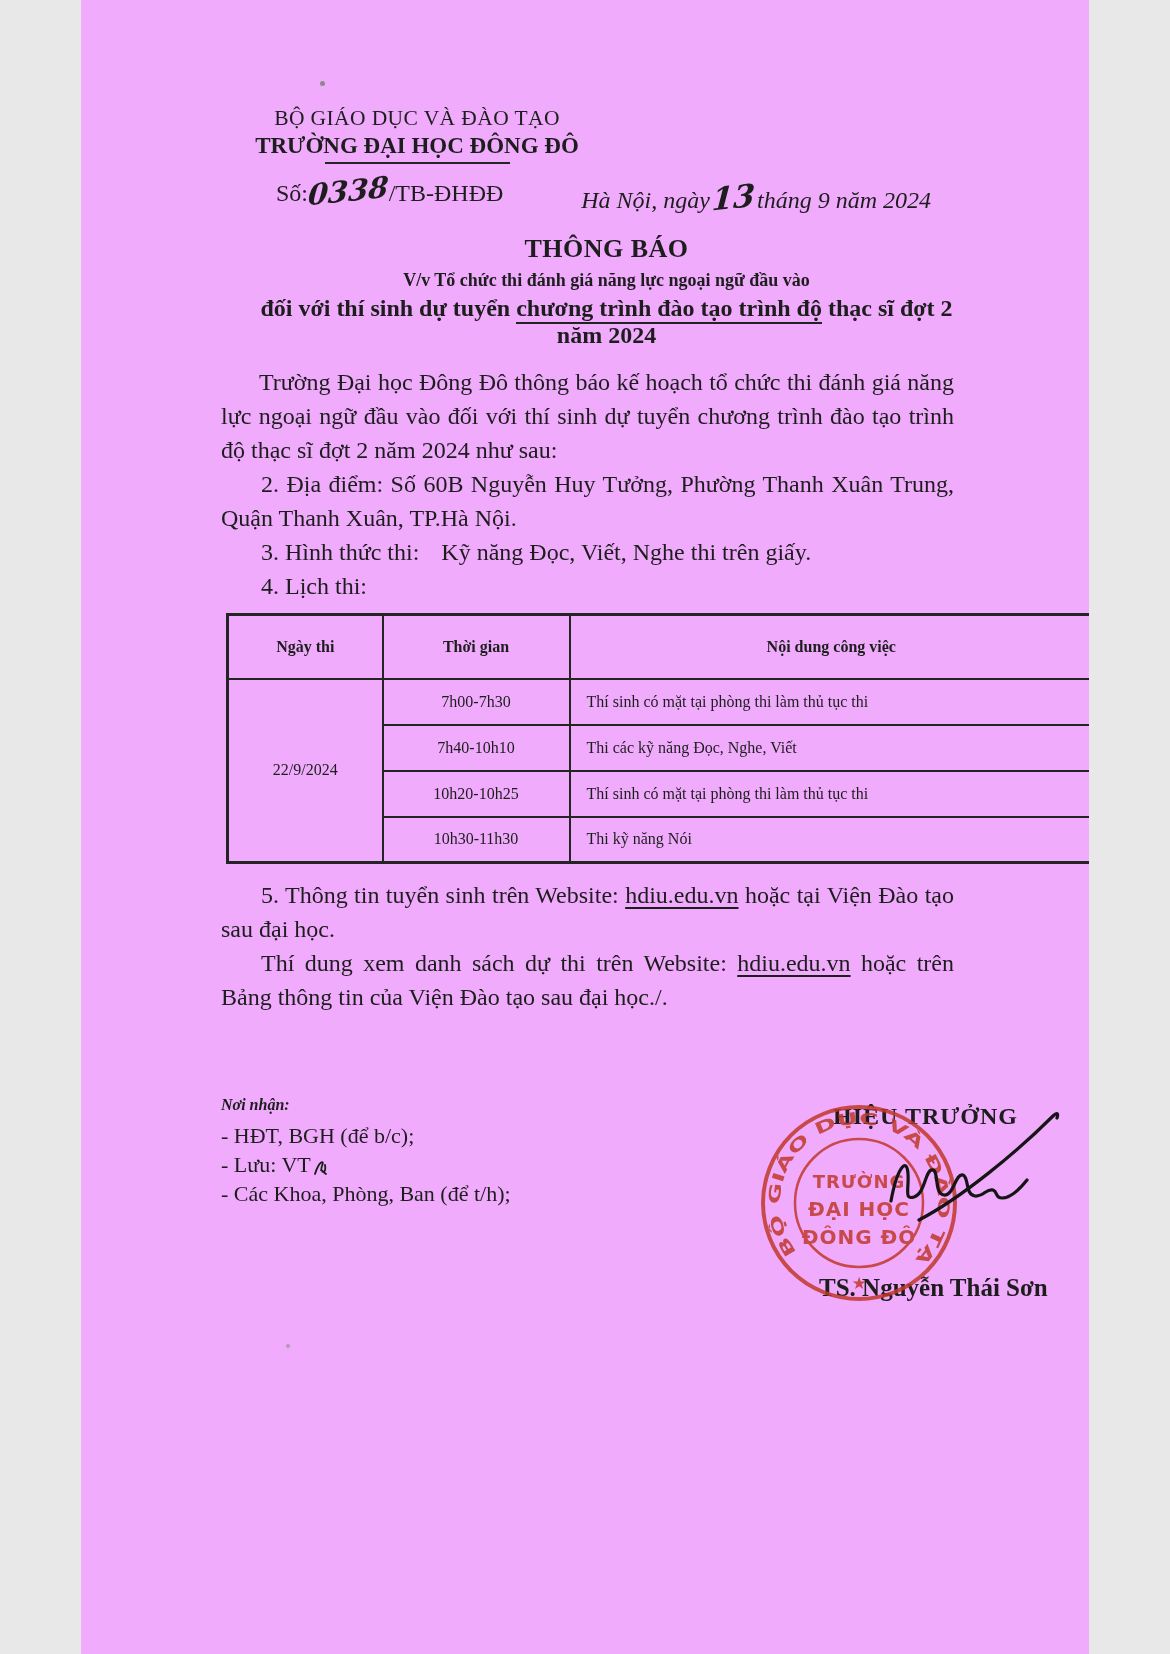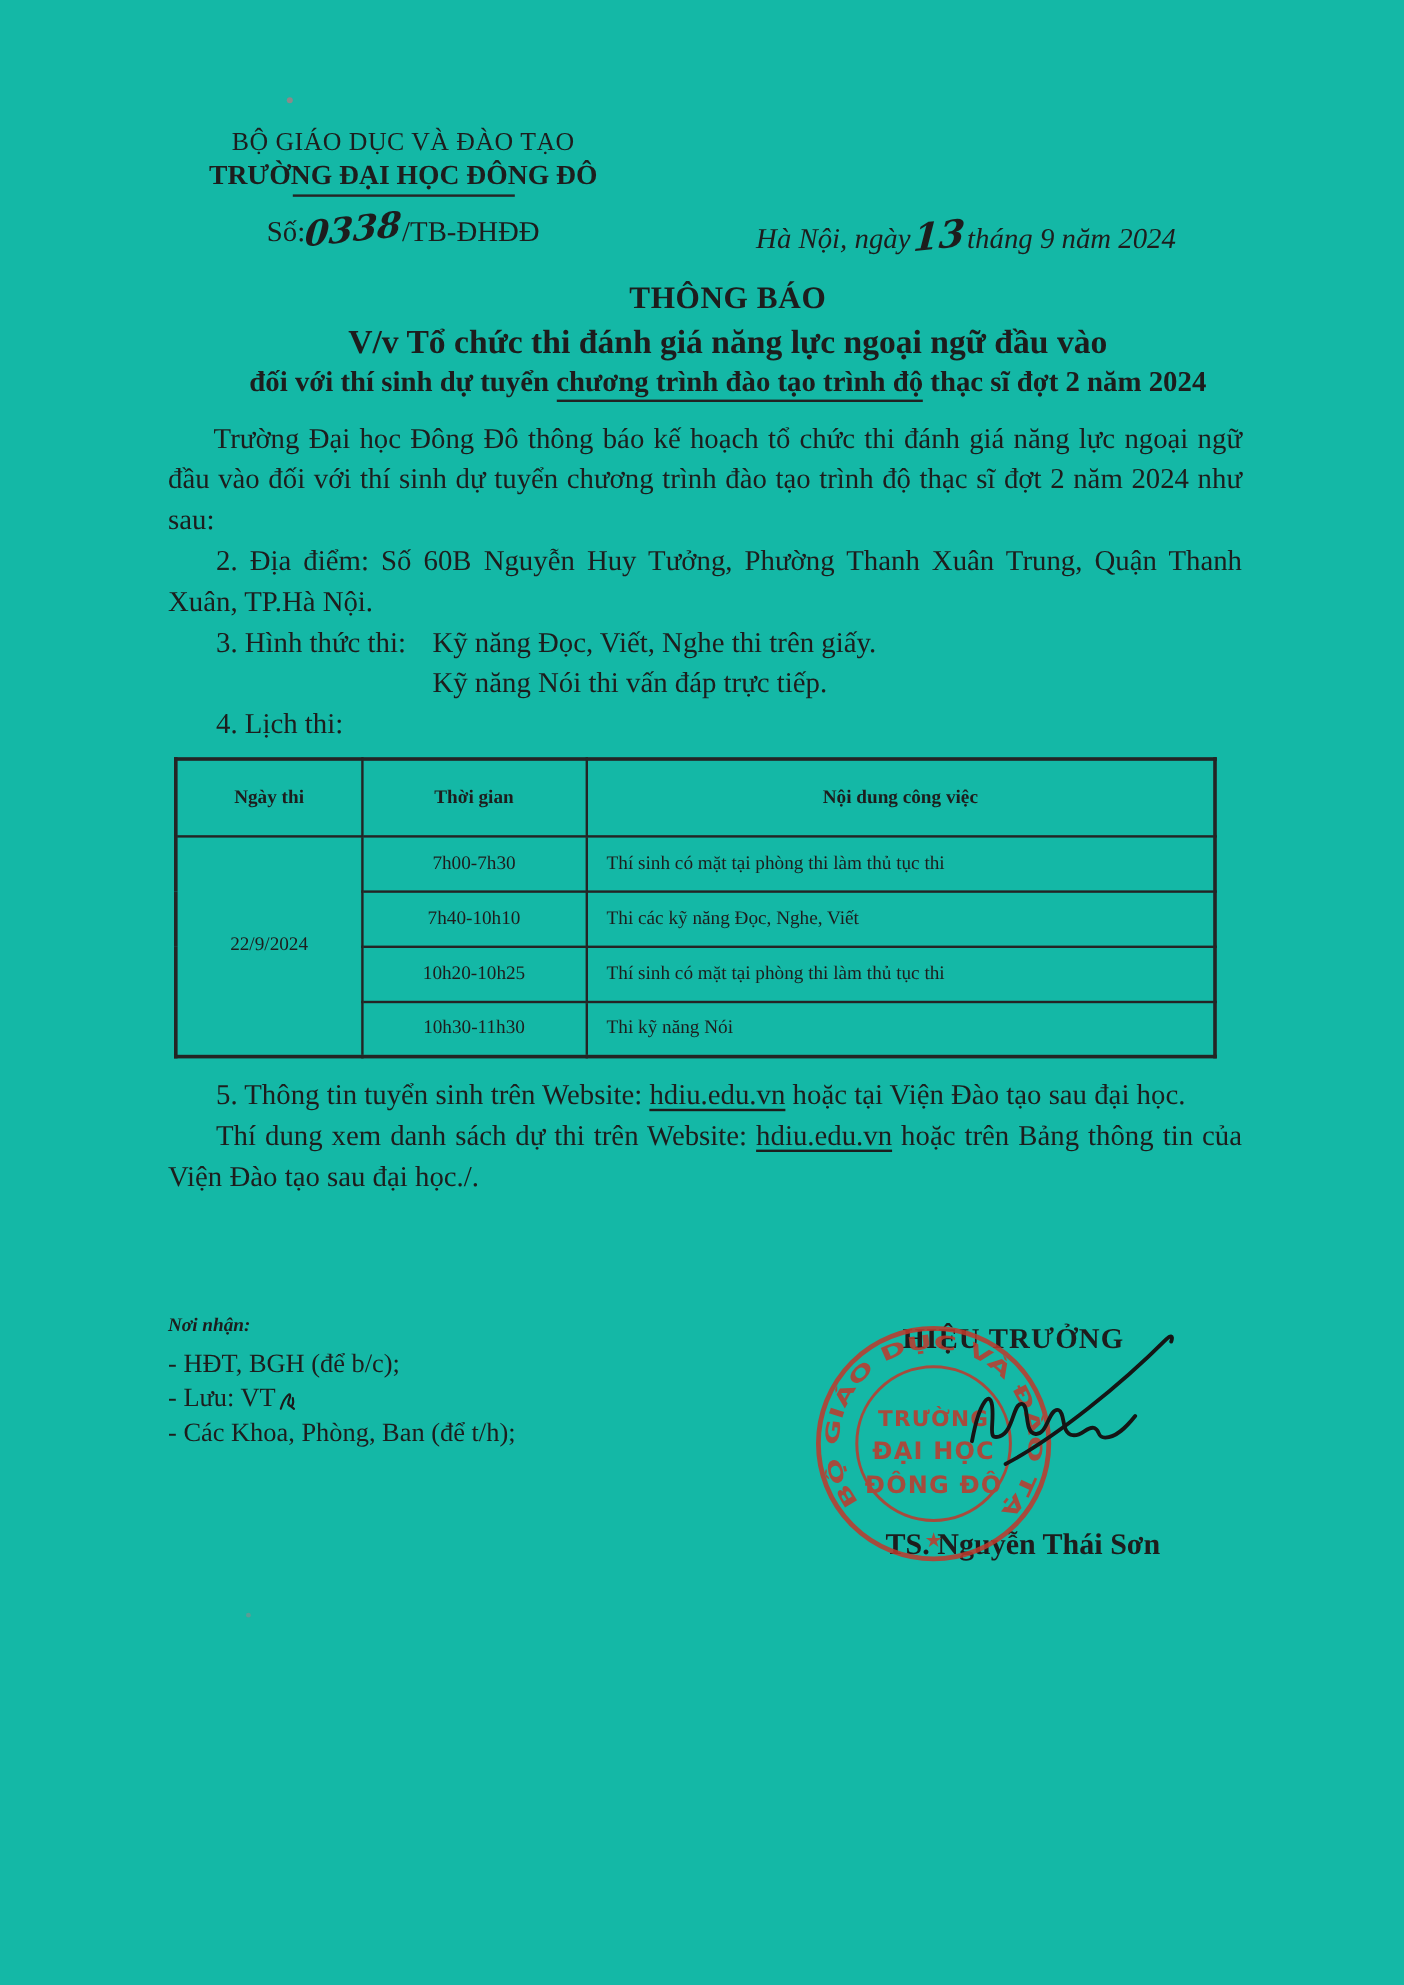--- a/index.html
+++ b/index.html
@@ -1,21 +1,21 @@
 <!DOCTYPE html>
 <html><head>
 <meta charset="utf-8">
 <style>
   * { margin:0; padding:0; box-sizing:border-box; }
   html,body { background:#e8e8e8; }
   .page {
     position:relative;
-    width:1170px; height:1654px;
+    width:1008px; height:1654px;
     margin:0 auto;
-    background:#14b8a6;
+    background:#f0abfc;
     color:#1d1d1d;
     font-family:"Liberation Serif","DejaVu Serif",serif;
     overflow:hidden;
   }
   .content { padding:106px 135px 0 140px; }
 
   
   .hdr { display:flex; justify-content:space-between; align-items:flex-start; }
   .hdr-left { width:392px; text-align:center; }
   .hdr-right { width:485px; text-align:center; }
@@ -34,21 +34,21 @@
     font-style:italic; font-weight:bold;
     transform:rotate(-6deg) skewX(-10deg);
     font-size:29px; line-height:22px;
   }
   .dateline { width:460px; text-align:center; font-style:italic; font-size:24px; padding-top:6px; }
   .hand-day { font-size:31px; margin:0 2px; }
 
   
   .titleblock { text-align:center; margin-top:20px; padding-left:38px; }
   .doc-title { font-size:26px; font-weight:bold; letter-spacing:.5px; }
-  .subject1 { font-size:28px; font-weight:bold; margin-top:6px; }
+  .subject1 { font-size:18px; font-weight:bold; margin-top:6px; }
   .subject2 { font-size:24px; font-weight:bold; margin-top:4px; }
   .u-part { border-bottom:2.5px solid #222; padding-bottom:1px; }
 
   
   .body-text { margin-top:16px; font-size:24px; line-height:34px; }
   .para { text-align:justify; text-indent:38px; }
   .list-item { text-indent:40px; text-align:justify; }
   .item3-row { display:flex; }
   .item3-label { text-indent:40px; white-space:nowrap; }
   .item3-lines { margin-left:22px; }
@@ -127,21 +127,20 @@
       <div class="subject2"><span>đối với thí sinh dự tuyển </span><span class="u-part">chương trình đào tạo trình độ</span><span> thạc sĩ đợt 2 năm 2024</span></div>
     </div>
 
     <div class="body-text">
       <p class="para">Trường Đại học Đông Đô thông báo kế hoạch tổ chức thi đánh giá năng lực ngoại ngữ đầu vào đối với thí sinh dự tuyển chương trình đào tạo trình độ thạc sĩ đợt 2 năm 2024 như sau:</p>
       <p class="list-item">2. Địa điểm: Số 60B Nguyễn Huy Tưởng, Phường Thanh Xuân Trung, Quận Thanh Xuân, TP.Hà Nội.</p>
       <div class="item3-row">
         <span class="item3-label">3. Hình thức thi:</span>
         <div class="item3-lines">
           <div>Kỹ năng Đọc, Viết, Nghe thi trên giấy.</div>
-          <div>Kỹ năng Nói thi vấn đáp trực tiếp.</div>
         </div>
       </div>
       <p class="list-item">4. Lịch thi:</p>
     </div>
 
     <table class="sched">
       <colgroup>
           <col class="col-date">
           <col class="col-time">
           <col class="col-task">

